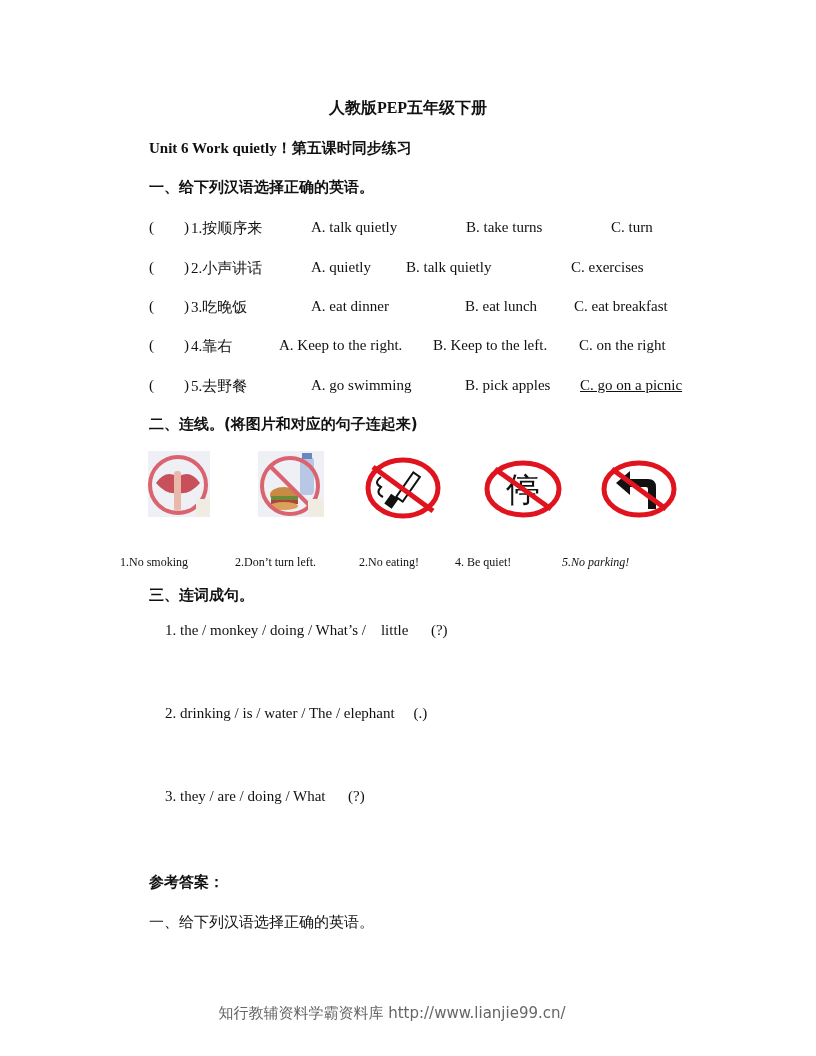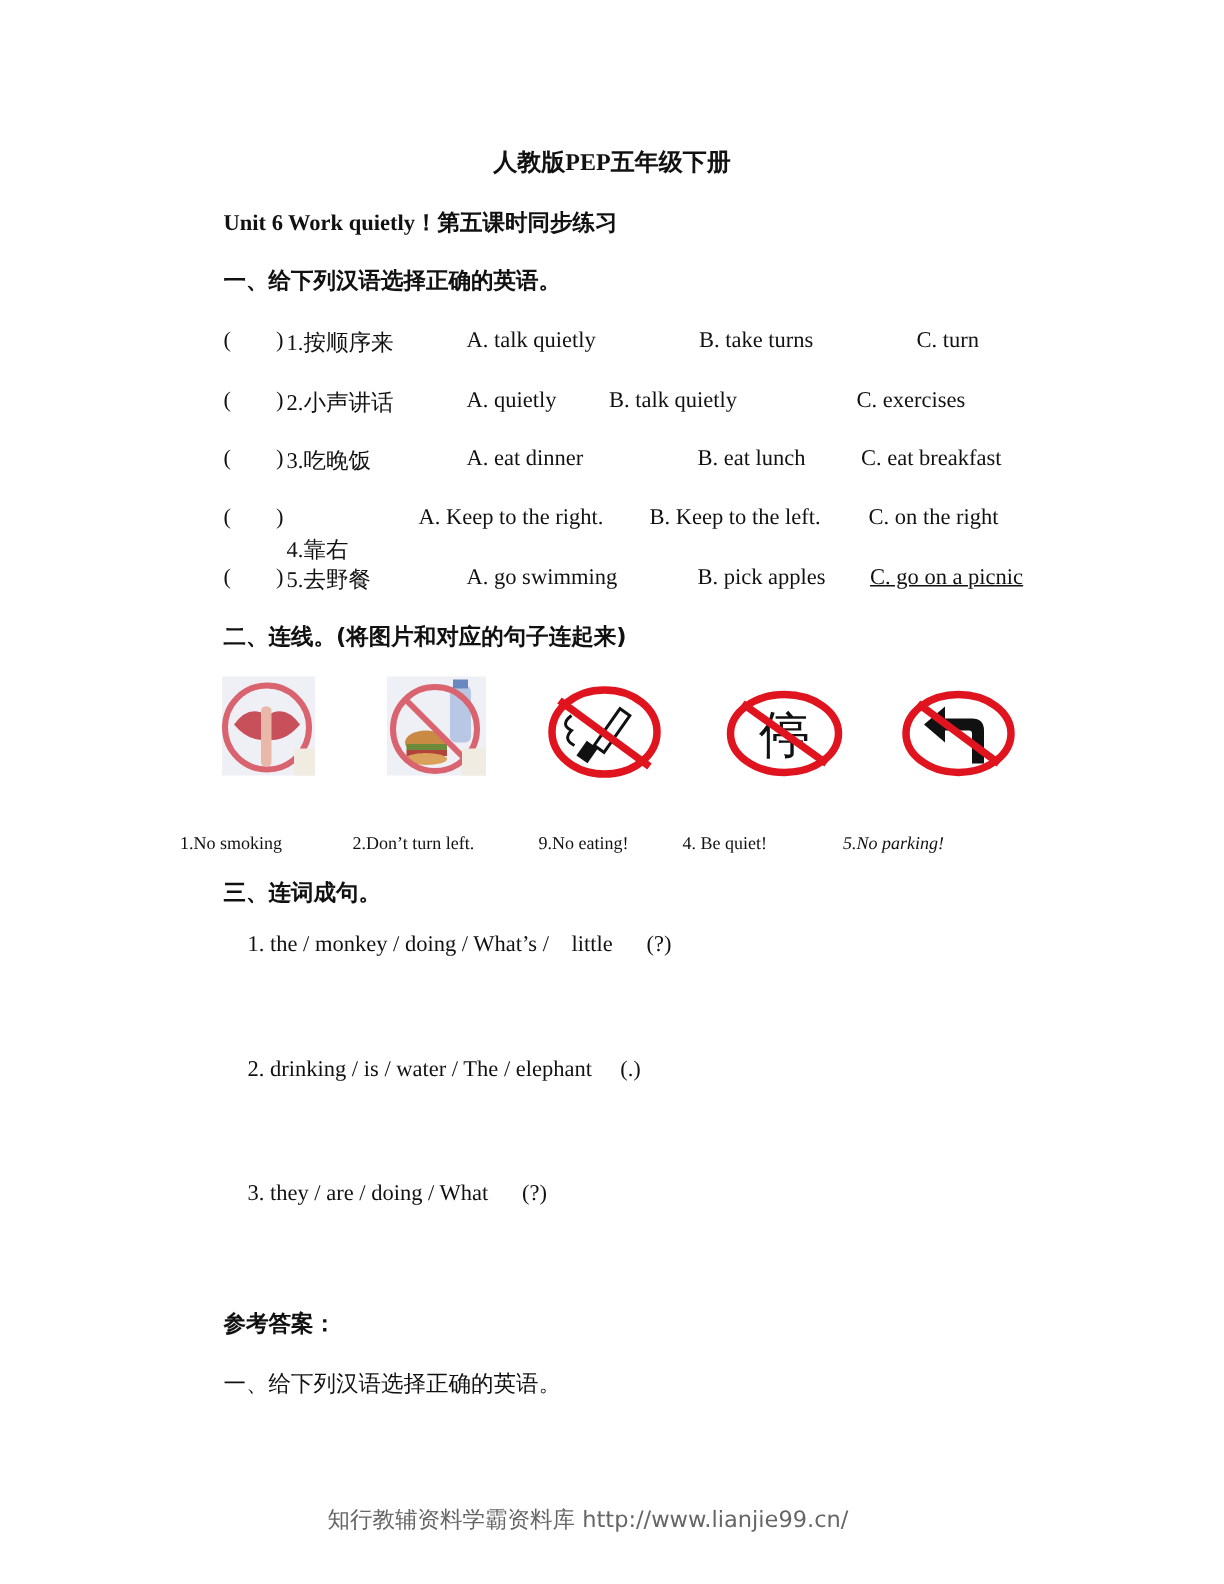--- a/index.html
+++ b/index.html
@@ -48,21 +48,21 @@
   <span class="abs q" style="left:149px;top:298px;">(</span>
   <span class="abs q" style="left:184px;top:298px;">)</span>
   <span class="abs q" style="left:191px;top:298px;text-align:center;">3.吃晚饭</span>
   <span class="abs q" style="left:311px;top:298px;">A. eat dinner</span>
   <span class="abs q" style="left:465px;top:298px;">B. eat lunch</span>
   <span class="abs q" style="left:574px;top:298px;text-align:right;">C. eat breakfast</span>
 </div>
 <div>
   <span class="abs q" style="left:149px;top:337px;">(</span>
   <span class="abs q" style="left:184px;top:337px;">)</span>
-  <span class="abs q" style="left:191px;top:357px;">4.靠右</span>
+  <span class="abs q" style="left:191px;top:337px;">4.靠右</span>
   <span class="abs q" style="left:279px;top:337px;">A. Keep to the right.</span>
   <span class="abs q" style="left:433px;top:337px;">B. Keep to the left.</span>
   <span class="abs q" style="left:579px;top:337px;">C. on the right</span>
 </div>
 <div>
   <span class="abs q" style="left:149px;top:377px;">(</span>
   <span class="abs q" style="left:184px;top:377px;">)</span>
   <span class="abs q" style="left:191px;top:377px;">5.去野餐</span>
   <span class="abs q" style="left:311px;top:377px;">A. go swimming</span>
   <span class="abs q" style="left:465px;top:377px;">B. pick apples</span>
@@ -118,21 +118,21 @@
   <svg width="78" height="60" viewBox="0 0 78 60">
     <ellipse cx="39" cy="30" rx="35" ry="26" fill="#fff" stroke="#e0141e" stroke-width="5"></ellipse>
     <path d="M56 50 L56 28 Q56 20 48 20 L30 20 L30 12 L16 24 L30 36 L30 28 L46 28 Q48 28 48 30 L48 50 Z" fill="#111"></path>
     <line x1="12" y1="10" x2="66" y2="50" stroke="#e0141e" stroke-width="5"></line>
   </svg>
 </div>
 
 <div>
   <span class="abs match" style="left:120px;">1.No smoking</span>
   <span class="abs match" style="left:235px;">2.Don’t turn left.</span>
-  <span class="abs match" style="left:359px;">9.No eating!</span>
+  <span class="abs match" style="left:359px;">2.No eating!</span>
   <span class="abs match" style="left:455px;">4. Be quiet!</span>
   <span class="abs match" style="left:562px;font-style:italic;">5.No parking!</span>
 </div>
 
 <div class="abs sec" style="top:586px;">三、连词成句。</div>
 <div class="abs sent" style="top:622px;white-space:pre;">1. the / monkey / doing / What’s /    little      (?)</div>
 <div class="abs sent" style="top:705px;white-space:pre;">2. drinking / is / water / The / elephant     (.)</div>
 <div class="abs sent" style="top:788px;white-space:pre;">3. they / are / doing / What      (?)</div>
 
 <div class="abs ans-head">参考答案：</div>

